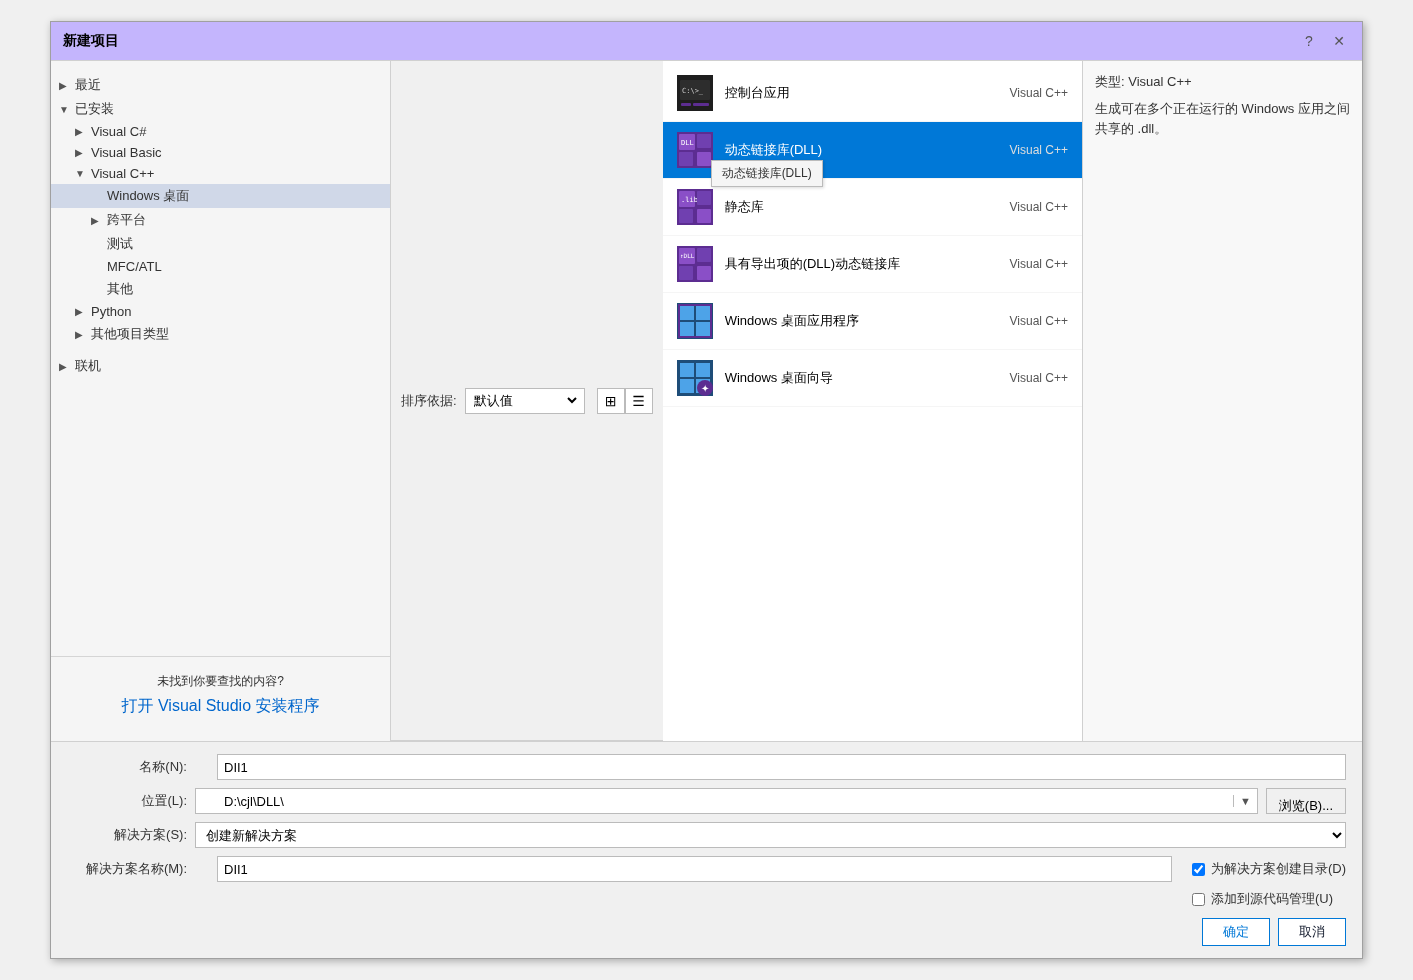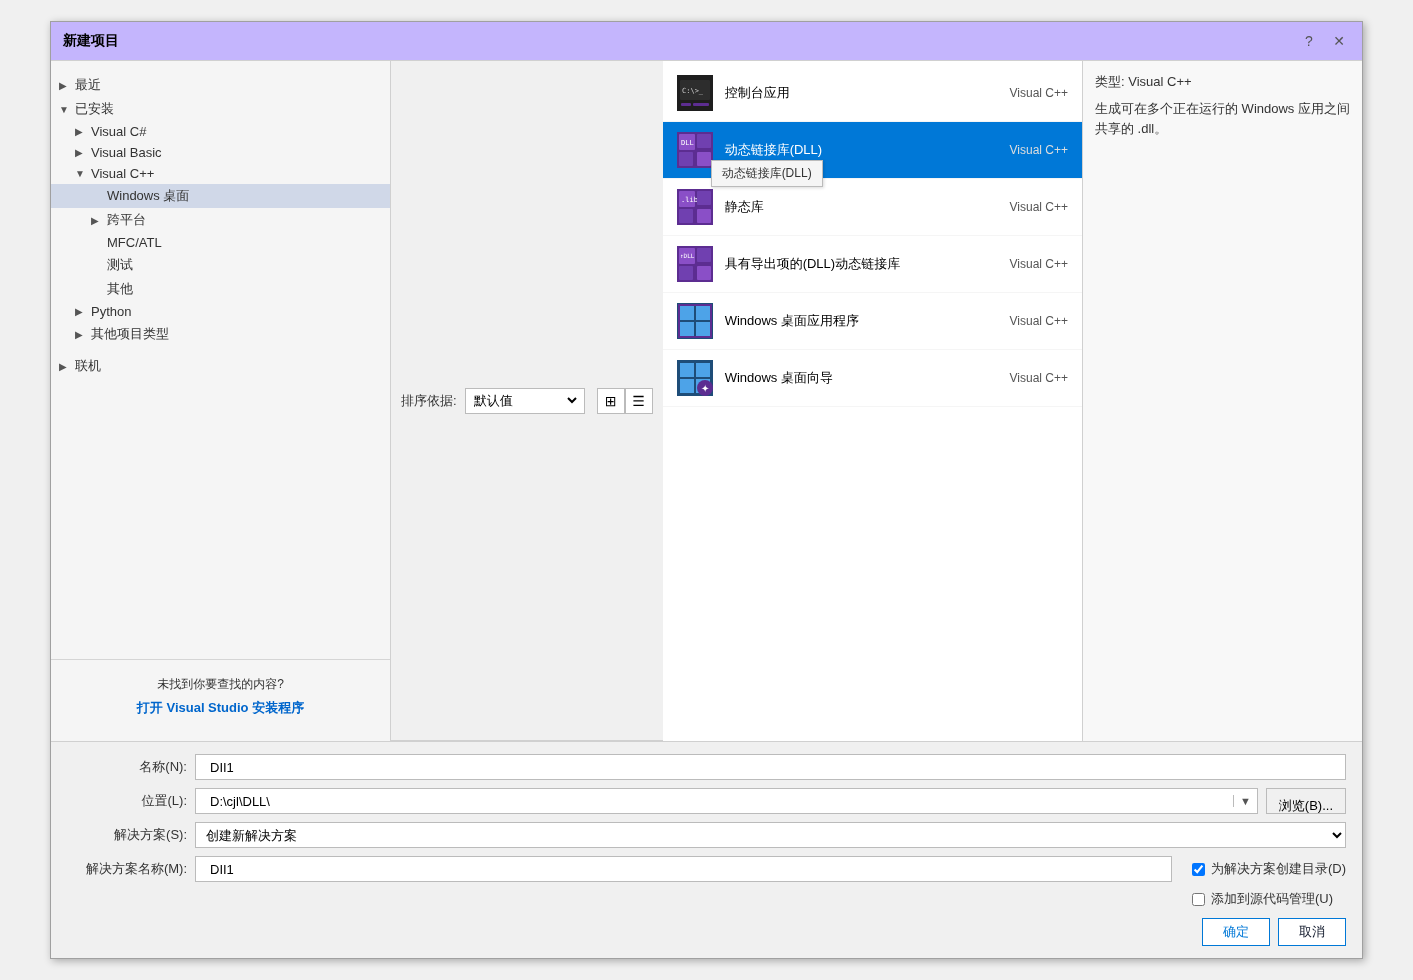--- a/index.html
+++ b/index.html
@@ -84,24 +84,23 @@
       text-align: center;
       border-top: 1px solid #d5d5d5;
     }
     .sidebar-footer-text {
       color: #333;
       font-size: 12px;
       margin-bottom: 6px;
     }
     .sidebar-footer-link {
       color: #0066cc;
-      font-size: 13px;
+      font-size: 16px;
       cursor: pointer;
       text-decoration: none;
-      font-weight: bold;
     }
 
     
     .main-panel {
       flex: 1;
       display: flex;
       flex-direction: row;
     }
 
     
@@ -253,23 +252,24 @@
       text-align: right;
       font-size: 13px;
       color: #333;
       flex-shrink: 0;
     }
     .form-input {
       flex: 1;
       height: 26px;
       border: 1px solid #bbb;
       background: white;
-      padding: 0 14px;
+      padding: 0 6px;
       font-size: 13px;
       outline: none;
+      margin-left: 22px;
     }
     .form-select-wrap {
       flex: 1;
       display: flex;
       align-items: center;
       border: 1px solid #bbb;
       background: white;
       height: 26px;
     }
     .form-select {
@@ -371,26 +371,26 @@
           <span>Windows 桌面</span>
         </div>
 
         <div class="tree-item tree-indent-2">
           <span class="tree-arrow">▶</span>
           <span>跨平台</span>
         </div>
 
         <div class="tree-item tree-indent-2">
           <span class="tree-arrow"></span>
-          <span>MFC/ATL</span>
+          <span>测试</span>
         </div>
 
         <div class="tree-item tree-indent-2">
           <span class="tree-arrow"></span>
-          <span>测试</span>
+          <span>MFC/ATL</span>
         </div>
 
         <div class="tree-item tree-indent-2">
           <span class="tree-arrow"></span>
           <span>其他</span>
         </div>
 
         <div class="tree-item tree-indent-1">
           <span class="tree-arrow">▶</span>
           <span>Python</span>

